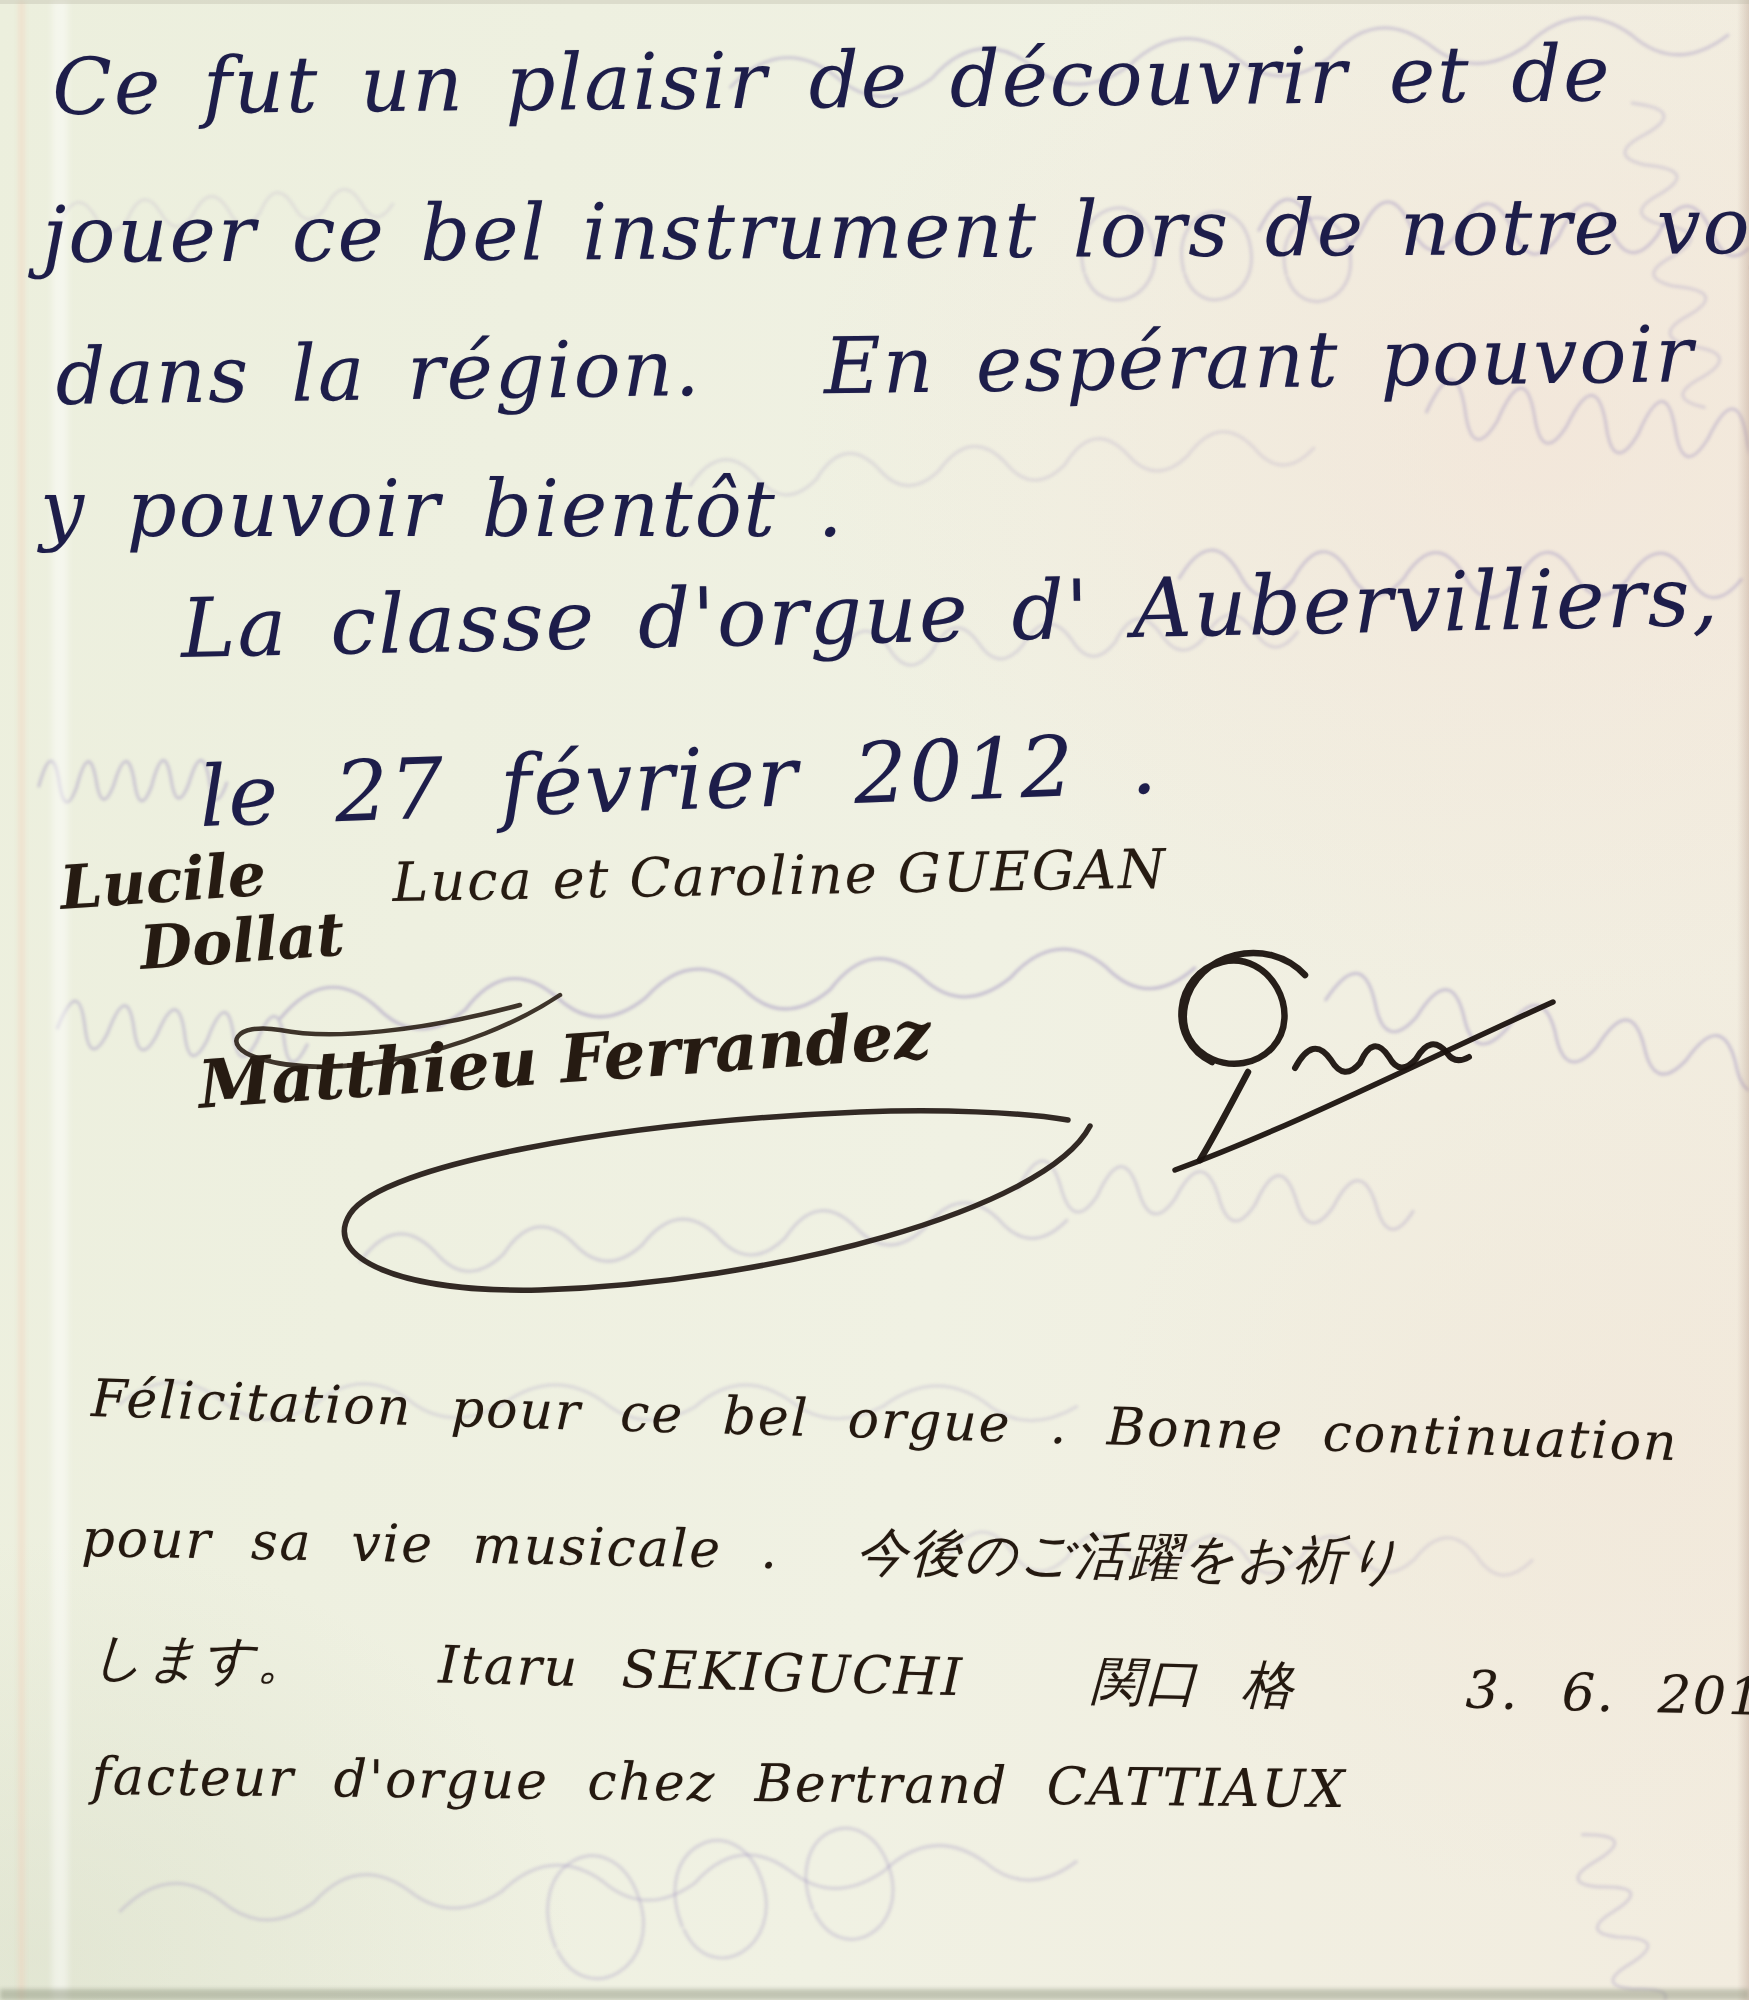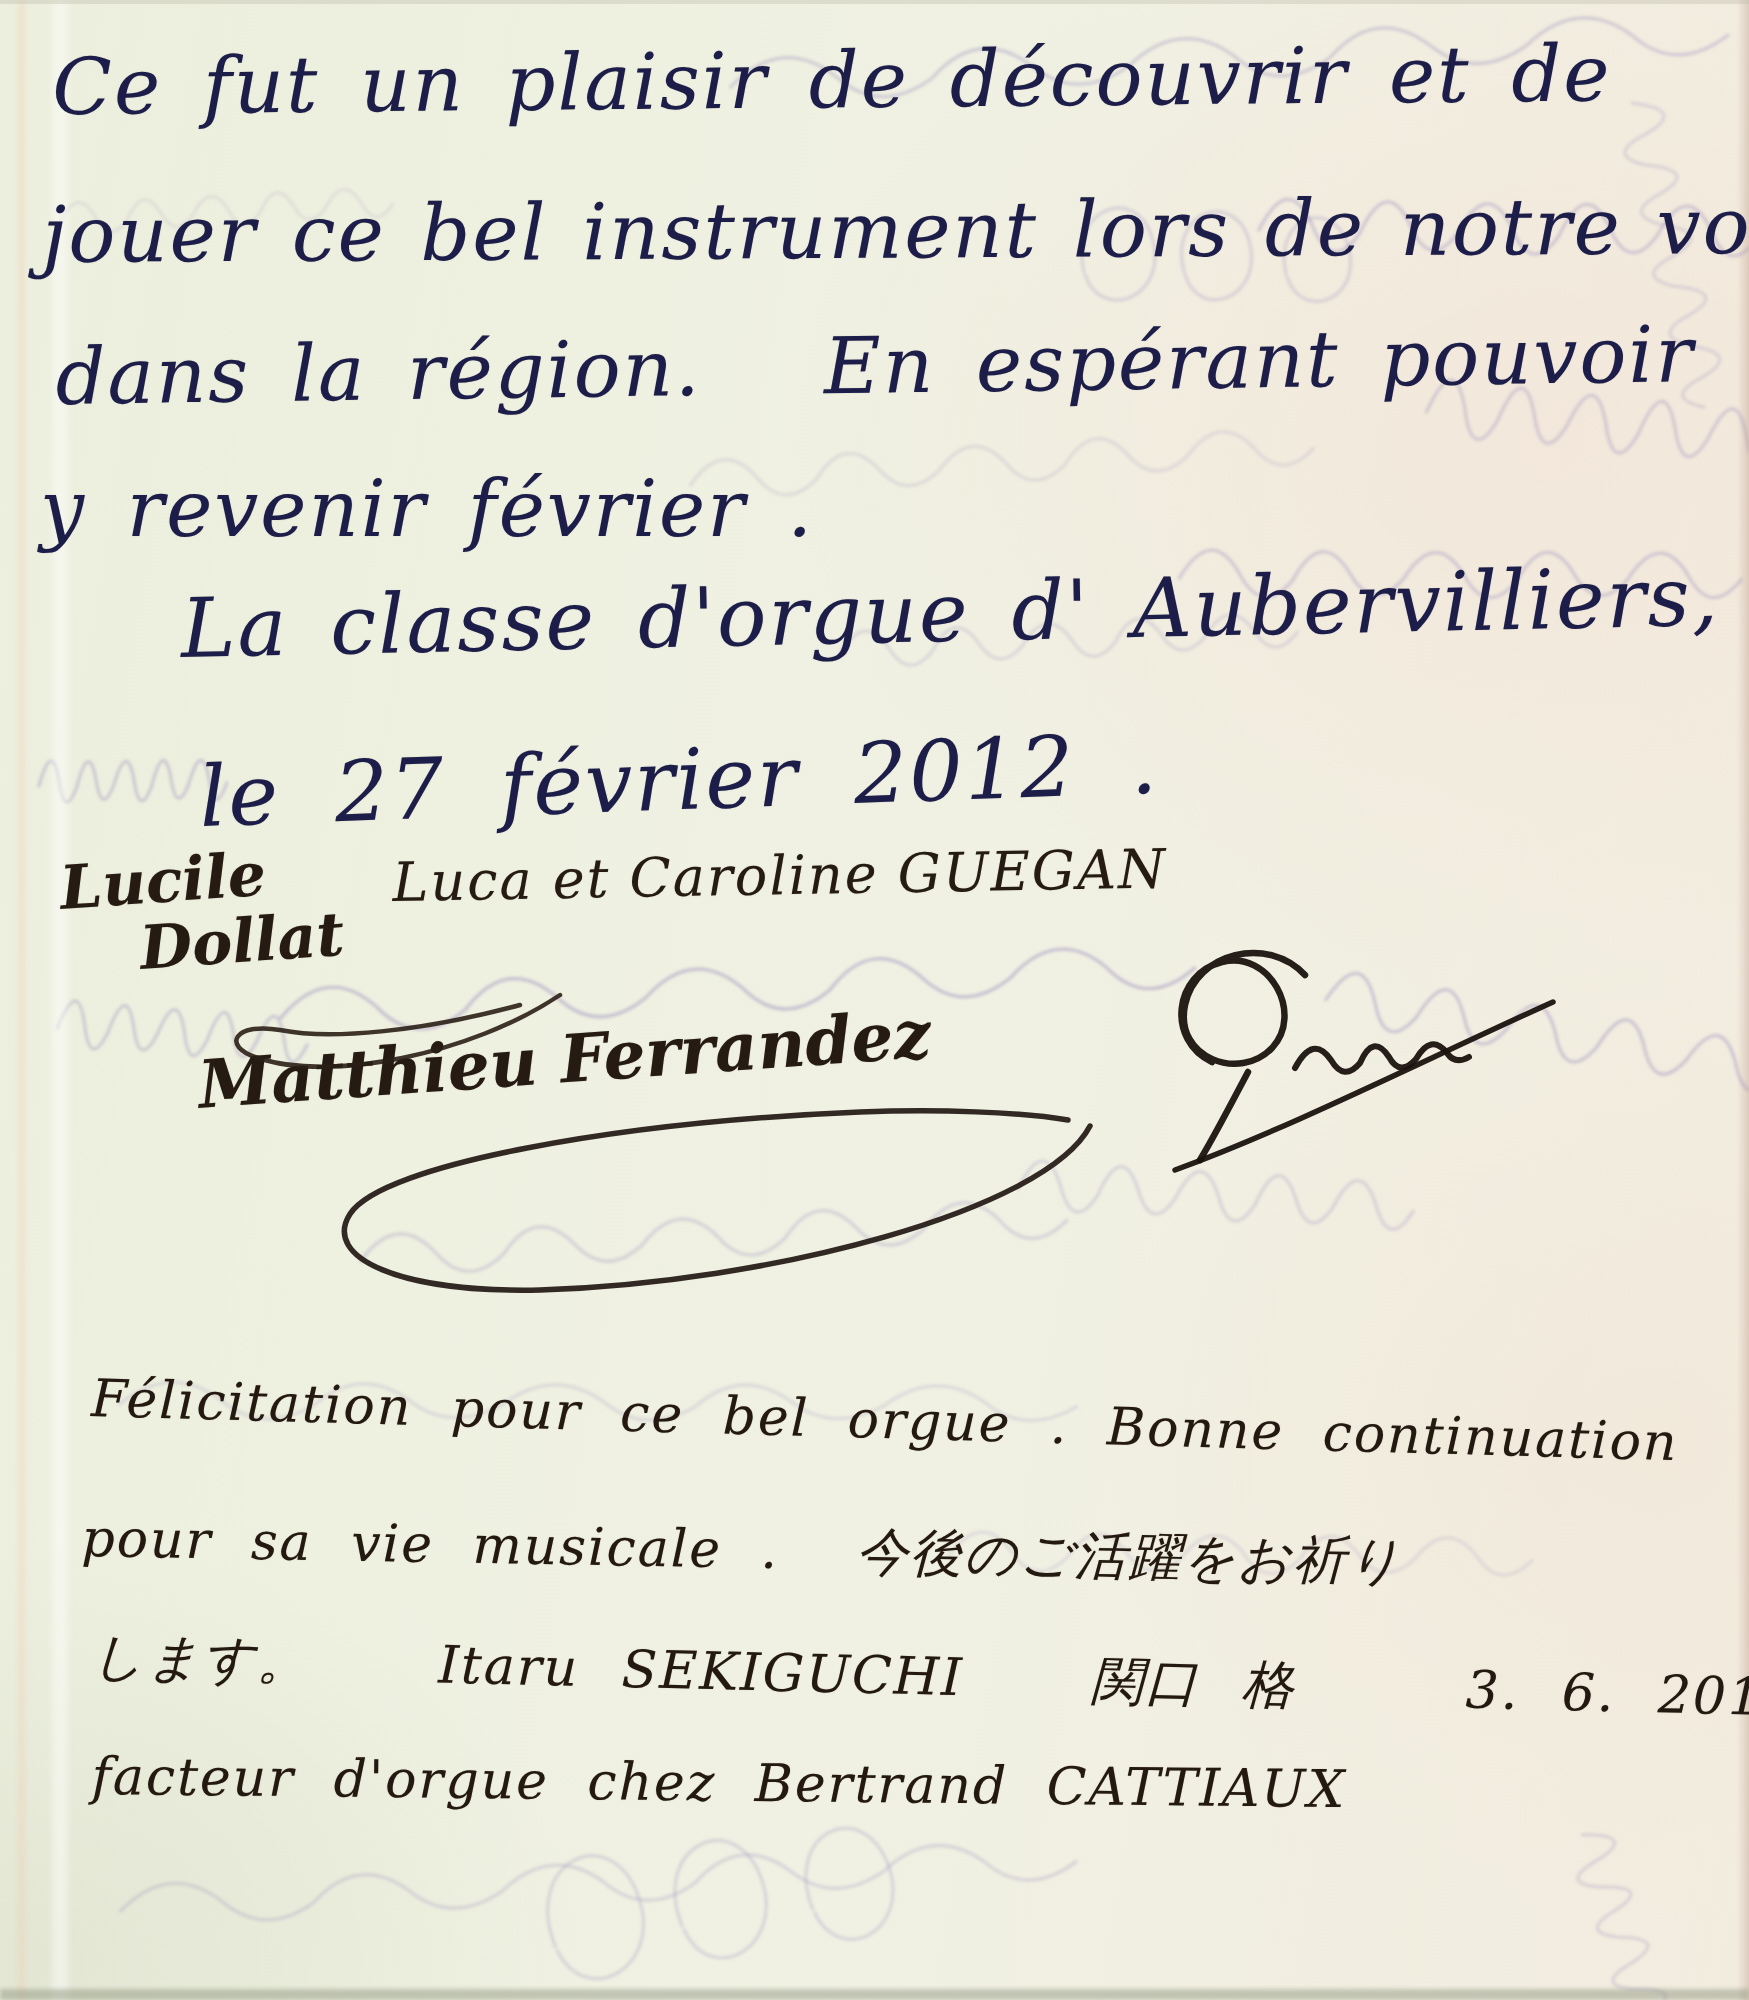--- a/index.html
+++ b/index.html
@@ -74,21 +74,21 @@
 
   <div class="edge left-pink"></div>
   <div class="edge left-light"></div>
   <div class="edge right-shade"></div>
   <div class="edge bottom-shade"></div>
   <div class="edge top-shade"></div>
 
   <div class="hw e1 ink-blue" style="left:52px;top:48px;transform:rotate(-0.5deg);">Ce fut un plaisir de découvrir et de</div>
   <div class="hw e1 ink-blue" style="left:42px;top:196px;transform:rotate(-0.3deg);word-spacing:8px;">jouer ce bel instrument lors de notre voyage</div>
   <div class="hw e1 ink-blue" style="left:55px;top:338px;transform:rotate(-0.8deg);">dans la région.   En espérant pouvoir</div>
-  <div class="hw e1 ink-blue" style="left:40px;top:470px;">y revenir février .</div>
+  <div class="hw e1 ink-blue" style="left:40px;top:470px;">y pouvoir bientôt .</div>
   <div class="hw e1 ink-blue" style="left:180px;top:588px;font-size:82px;transform:rotate(-1.2deg);">La classe d'orgue d' Aubervilliers,</div>
   <div class="hw e1 ink-blue" style="left:198px;top:755px;font-size:84px;word-spacing:26px;transform:rotate(-2deg);">le 27 février 2012 .</div>
 
   <div class="hw ink-brown sig" style="left:58px;top:858px;font-size:60px;transform:rotate(-4deg);">Lucile</div>
   <div class="hw ink-brown sig" style="left:138px;top:918px;font-size:60px;transform:rotate(-4deg);">Dollat</div>
   <div class="hw ink-brown" style="left:392px;top:856px;font-size:54px;letter-spacing:2px;transform:rotate(-1deg);">Luca et Caroline GUEGAN</div>
   <div class="hw ink-brown sig" style="left:196px;top:1052px;font-size:66px;transform:rotate(-4deg);">Matthieu Ferrandez</div>
 
   <svg class="layer" viewBox="0 0 1749 2000" aria-hidden="true">
     <g fill="none" stroke-linecap="round">

